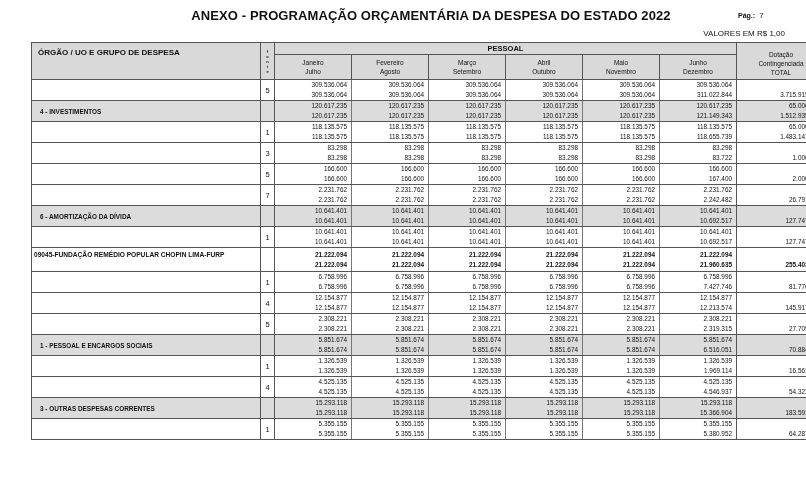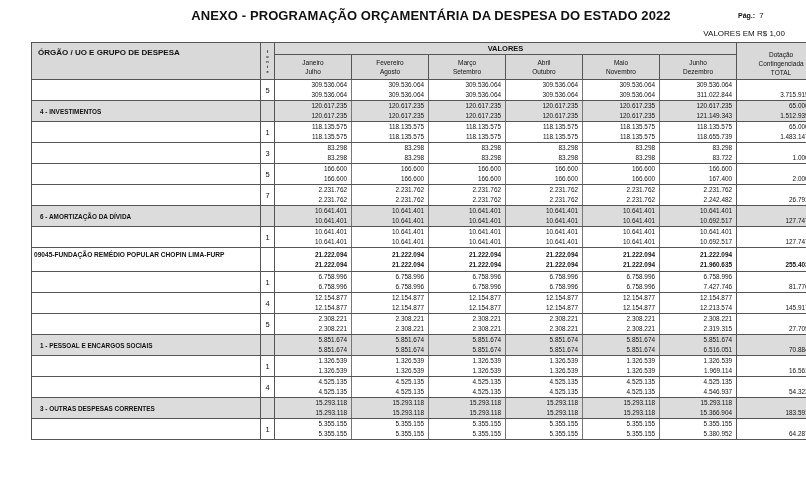--- a/index.html
+++ b/index.html
@@ -50,21 +50,21 @@
       <col class="c-m">
       <col class="c-m">
       <col class="c-m">
       <col class="c-m">
     <col class="c-tot">
   </colgroup>
   <thead>
     <tr class="hdr">
       <th class="org-h" rowspan="2">ÓRGÃO / UO E GRUPO DE DESPESA</th>
       <th class="fonte-h" rowspan="2"><span id="fonte-letters"><span class="v">f</span><span class="v">o</span><span class="v">n</span><span class="v">t</span><span class="v">e</span></span></th>
-      <th class="quotas-h" colspan="6">VALORES</th>
+      <th class="quotas-h" colspan="6">PESSOAL</th>
       <th class="tot-h" rowspan="2">
         <span class="v">Dotação</span>
         <span class="v">Contingenciada</span>
         <span class="v">TOTAL</span>
       </th>
     </tr>
     <tr class="hdr" id="month-row">
         <th class="month-h">
           <span class="v">Janeiro</span>
           <span class="v">Julho</span>

